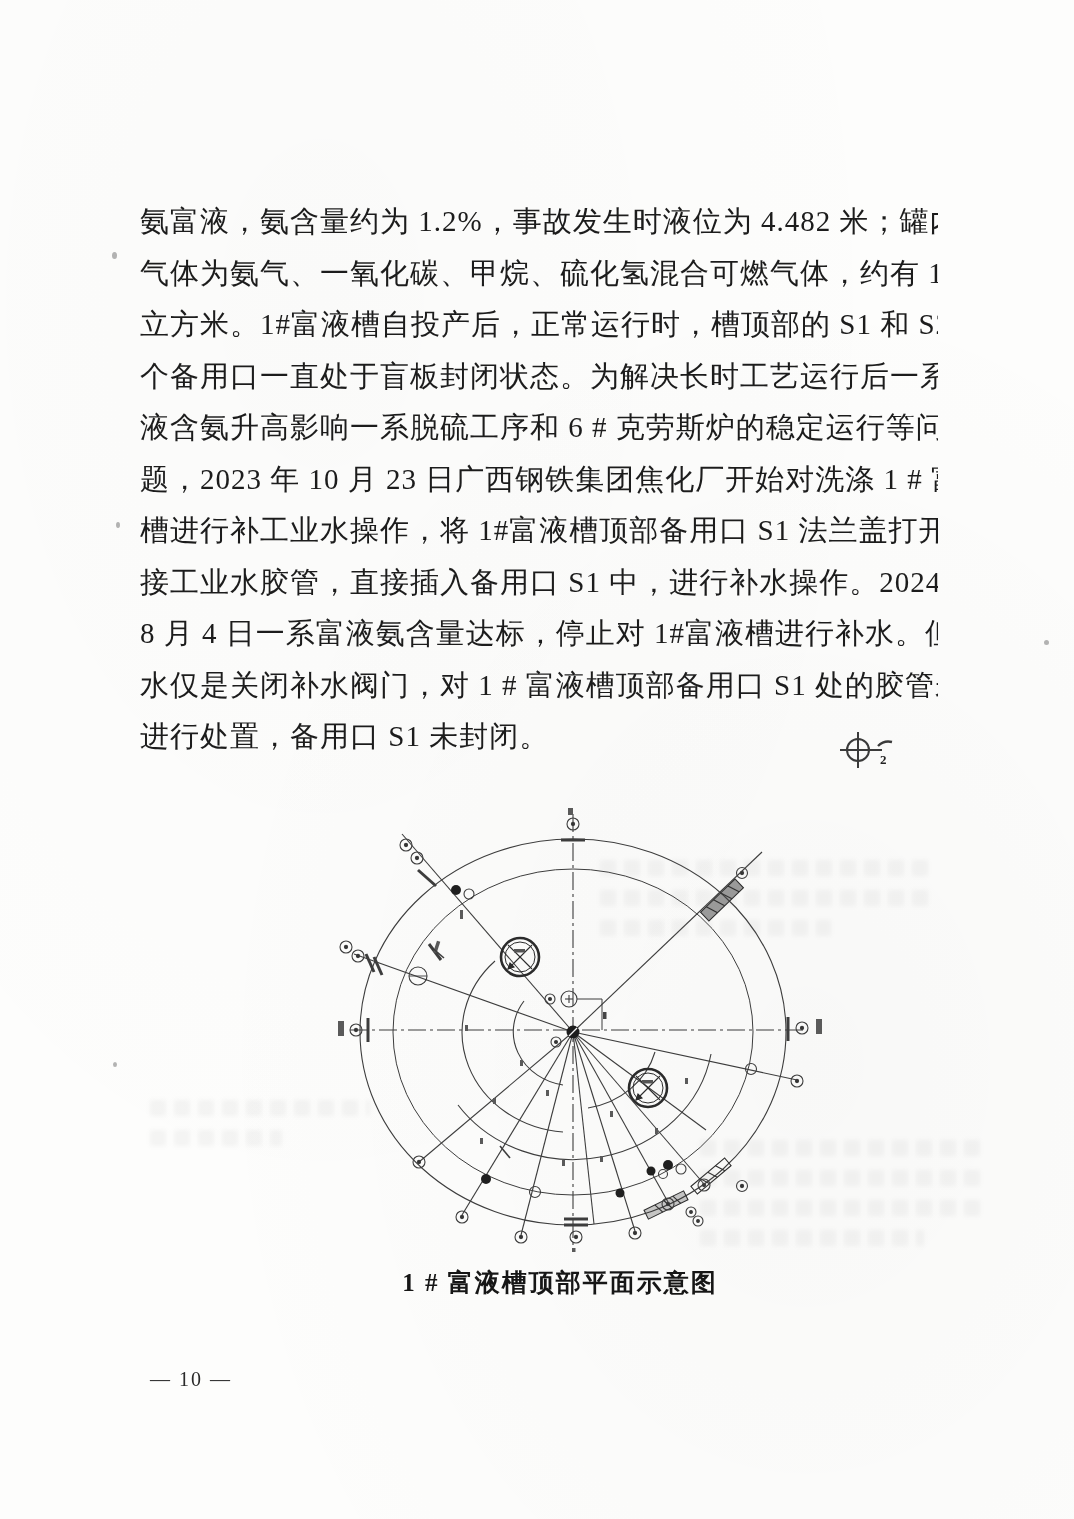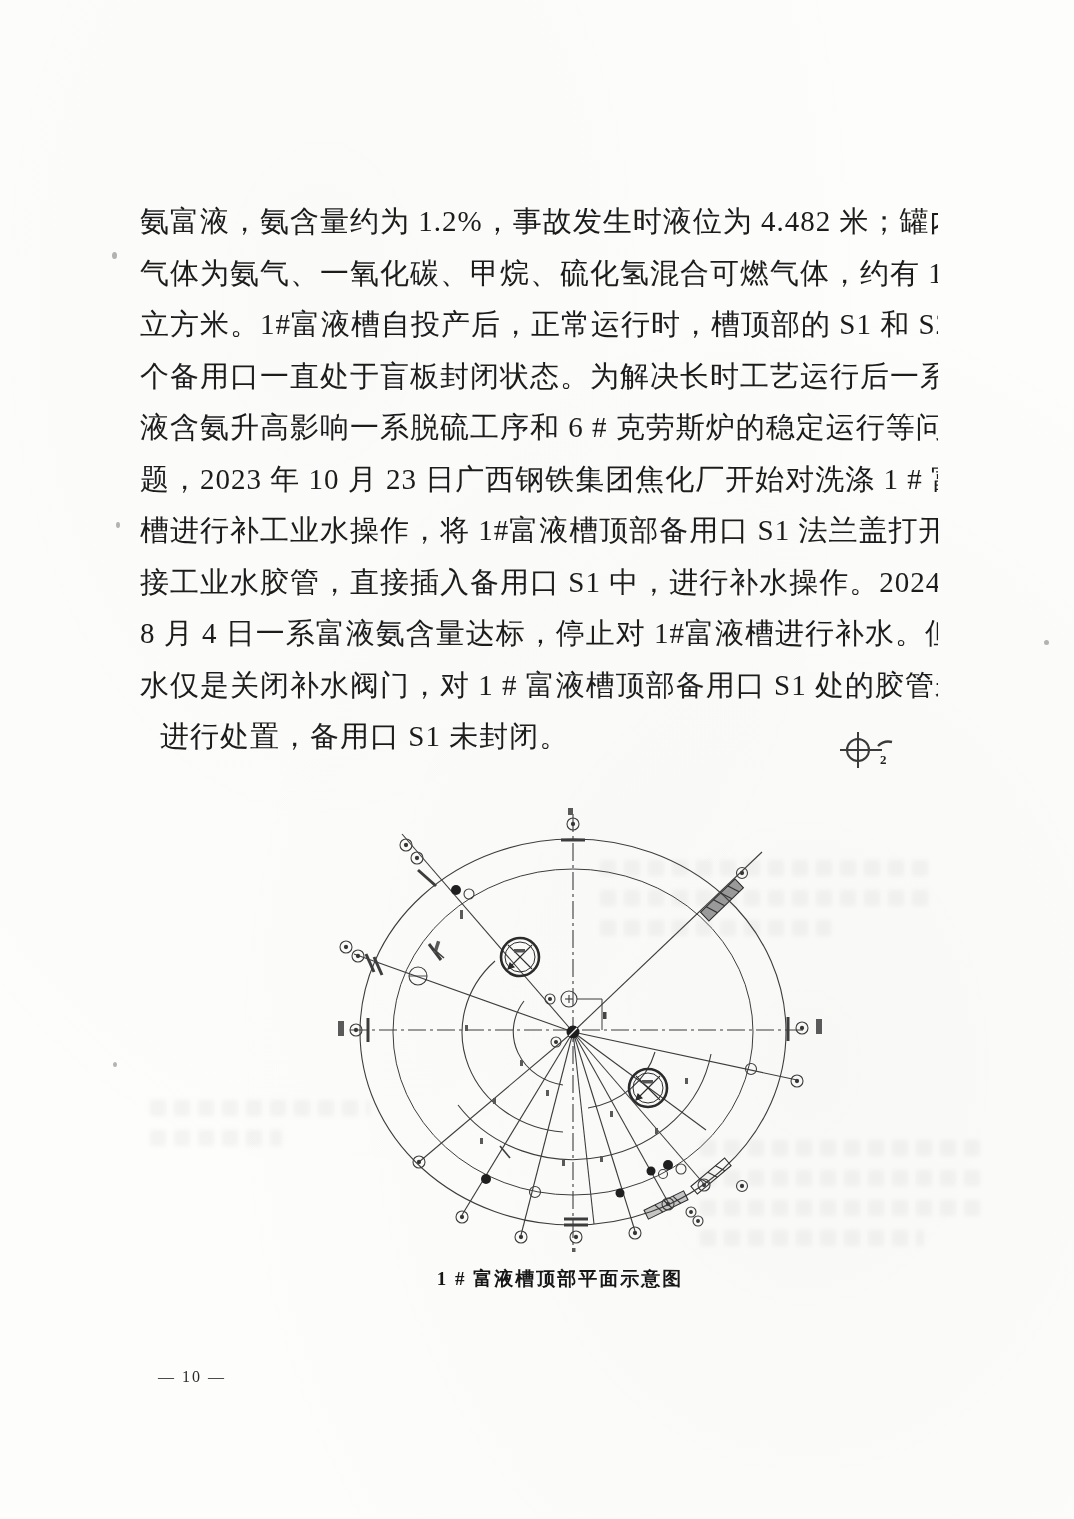--- a/index.html
+++ b/index.html
@@ -10,27 +10,27 @@
       radial-gradient(ellipse at 75% 70%, rgba(0,0,0,0.018), transparent 55%),
       #fdfdfc;
     font-family:"Liberation Serif","DejaVu Serif",serif;
     color:#1c1c1c;overflow:hidden;
   }
   .body-text{
     position:absolute;left:140px;top:196px;width:798px;
     font-size:29px;line-height:51.5px;letter-spacing:1px;
   }
   .pline{white-space:nowrap;text-align:justify;text-align-last:justify;text-justify:inter-character;overflow:hidden;}
-  .pline.last{text-align:center;text-align-last:left;margin-left:20px;}
+  .pline.last{text-align:center;text-align-last:left;}
   .figure-caption{
     position:absolute;left:310px;top:1266px;width:500px;
-    text-align:center;font-size:19px;letter-spacing:2px;font-weight:600;color:#161616;
+    text-align:center;font-size:25px;letter-spacing:2px;font-weight:600;color:#161616;
   }
   .page-number{
-    position:absolute;left:158px;top:1368px;font-size:16px;letter-spacing:2px;color:#2a2a2a;
+    position:absolute;left:150px;top:1368px;font-size:20px;letter-spacing:2px;color:#2a2a2a;
   }
   .ghost{position:absolute;filter:blur(2.2px);opacity:.5;pointer-events:none;}
   .ghost .row{height:16px;margin-bottom:14px;background:repeating-linear-gradient(90deg,rgba(140,140,140,.16) 0 16px,transparent 16px 24px);}
   .speck{position:absolute;background:#777;border-radius:50%;opacity:.55;}
   svg{display:block;}
 </style>
 </head>
 <body>
 
 <div class="page">

